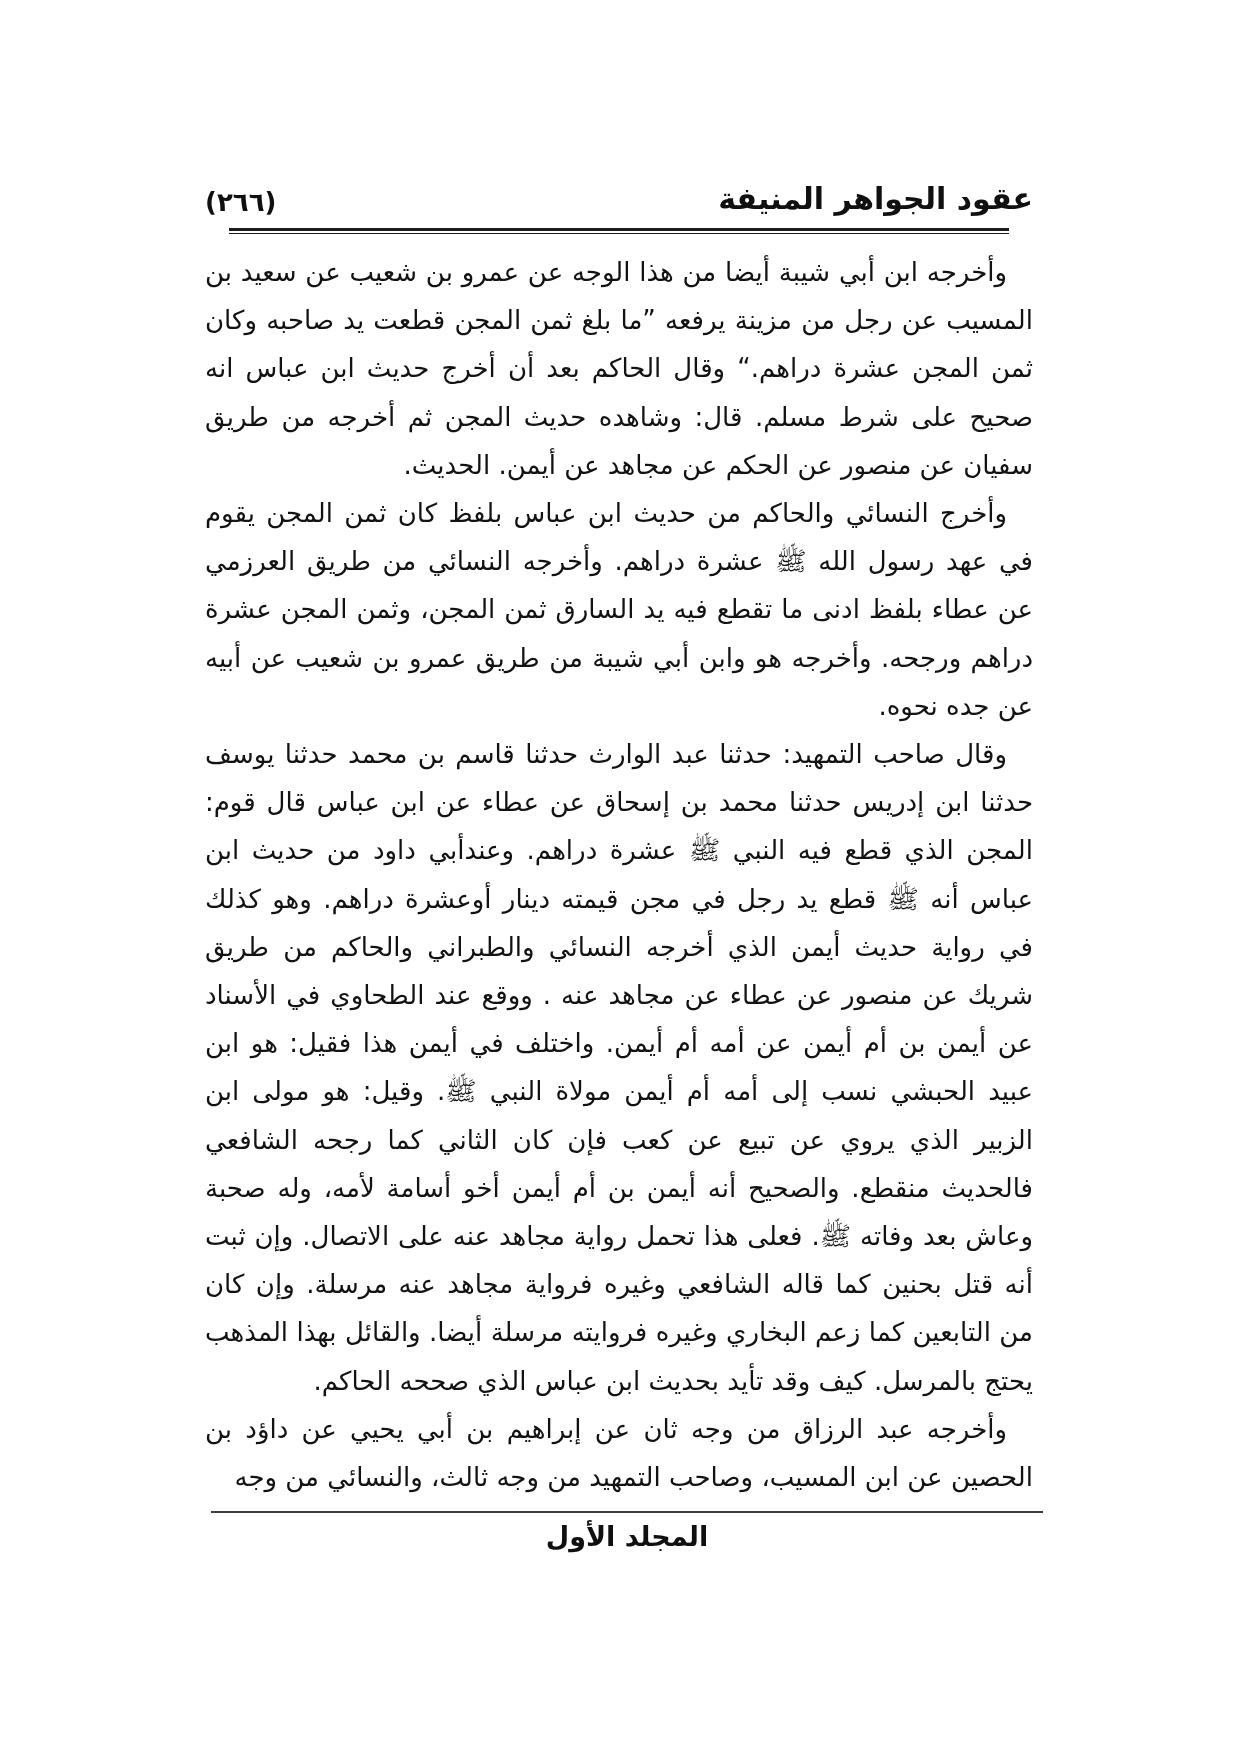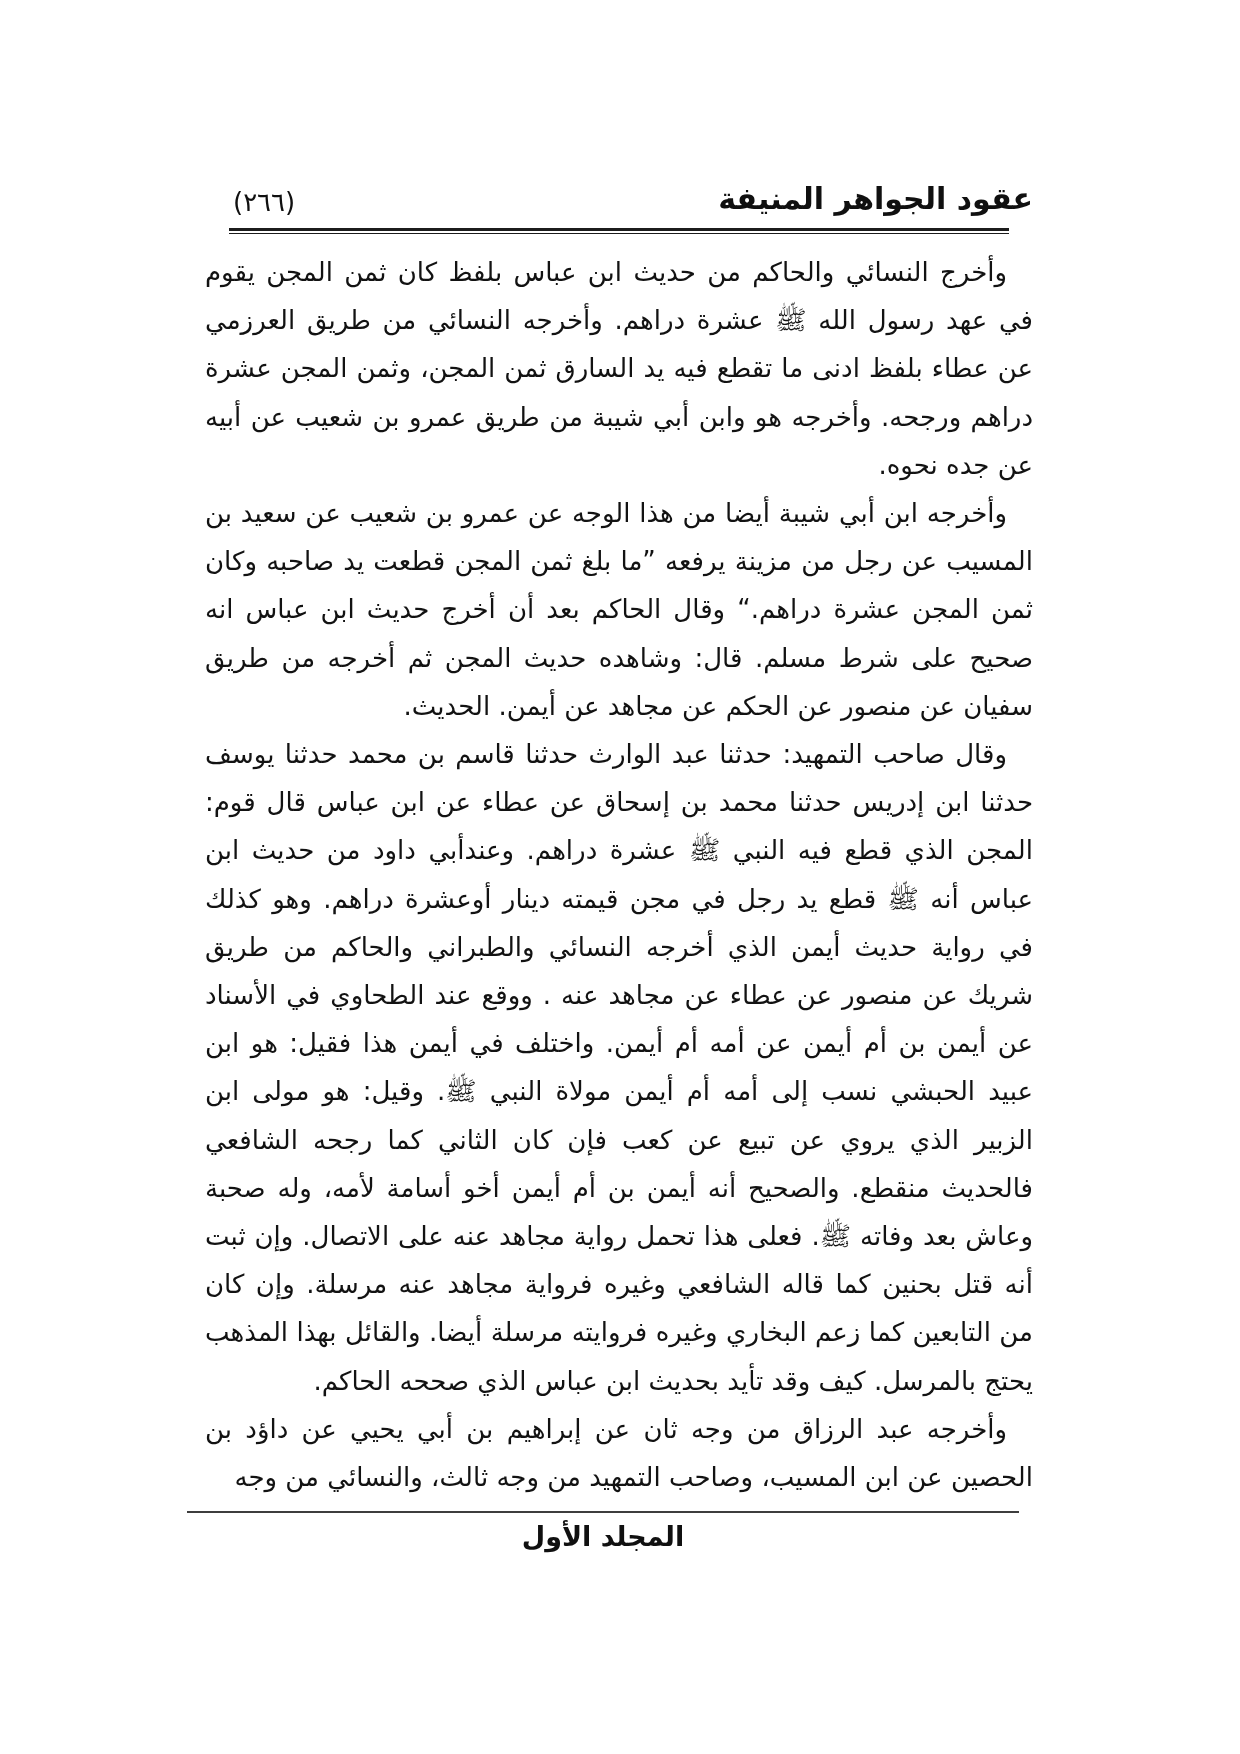--- a/index.html
+++ b/index.html
@@ -34,25 +34,24 @@
     height: 56px;
   }
   .book-title {
     font-weight: bold;
     font-size: 30px;
     line-height: 1.4;
     color: #101010;
     text-align: right;
   }
   .page-number {
-    font-weight: normal;
+    font-weight: bold;
     font-size: 26px;
     line-height: 1.4;
     color: #101010;
-    margin-left: 28px;
   }
   .double-rule {
     margin: 8px 24px 0 24px;
     height: 2px;
     border-top: 3px solid #1c1c1c;
     border-bottom: 1px solid #1c1c1c;
   }
   .body-text {
     margin-top: 14px;
     font-size: 26px;
@@ -66,21 +65,21 @@
   .body-text p {
     margin: 0;
     padding: 0;
   }
   .body-text p.indent {
     text-indent: 26px;
   }
   .footer {
     position: absolute;
     top: 1511px;
-    left: 187px;
+    left: 211px;
     width: 832px;
     direction: rtl;
   }
   .footer-rule {
     border-top: 2px solid #3d3d3d;
   }
   .volume-label {
     margin-top: 8px;
     text-align: center;
     font-weight: bold;
@@ -96,22 +95,22 @@
   <div class="content">
 
     <div class="header-row">
       <div class="book-title">عقود الجواهر المنيفة</div>
       <div class="page-number">(٢٦٦)</div>
     </div>
 
     <div class="double-rule"></div>
 
     <div class="body-text">
+      <p class="indent">وأخرجه ابن أبي شيبة أيضا من هذا الوجه عن عمرو بن شعيب عن سعيد بن المسيب عن رجل من مزينة يرفعه ”ما بلغ ثمن المجن قطعت يد صاحبه وكان ثمن المجن عشرة دراهم.“ وقال الحاكم بعد أن أخرج حديث ابن عباس انه صحيح على شرط مسلم. قال: وشاهده حديث المجن ثم أخرجه من طريق سفيان عن منصور عن الحكم عن مجاهد عن أيمن. الحديث.</p>
       <p class="indent">وأخرج النسائي والحاكم من حديث ابن عباس بلفظ كان ثمن المجن يقوم في عهد رسول الله ﷺ عشرة دراهم. وأخرجه النسائي من طريق العرزمي عن عطاء بلفظ ادنى ما تقطع فيه يد السارق ثمن المجن، وثمن المجن عشرة دراهم ورجحه. وأخرجه هو وابن أبي شيبة من طريق عمرو بن شعيب عن أبيه عن جده نحوه.</p>
-      <p class="indent">وأخرجه ابن أبي شيبة أيضا من هذا الوجه عن عمرو بن شعيب عن سعيد بن المسيب عن رجل من مزينة يرفعه ”ما بلغ ثمن المجن قطعت يد صاحبه وكان ثمن المجن عشرة دراهم.“ وقال الحاكم بعد أن أخرج حديث ابن عباس انه صحيح على شرط مسلم. قال: وشاهده حديث المجن ثم أخرجه من طريق سفيان عن منصور عن الحكم عن مجاهد عن أيمن. الحديث.</p>
       <p class="indent">وقال صاحب التمهيد: حدثنا عبد الوارث حدثنا قاسم بن محمد حدثنا يوسف حدثنا ابن إدريس حدثنا محمد بن إسحاق عن عطاء عن ابن عباس قال قوم: المجن الذي قطع فيه النبي ﷺ عشرة دراهم. وعندأبي داود من حديث ابن عباس أنه ﷺ قطع يد رجل في مجن قيمته دينار أوعشرة دراهم. وهو كذلك في رواية حديث أيمن الذي أخرجه النسائي والطبراني والحاكم من طريق شريك عن منصور عن عطاء عن مجاهد عنه . ووقع عند الطحاوي في الأسناد عن أيمن بن أم أيمن عن أمه أم أيمن. واختلف في أيمن هذا فقيل: هو ابن عبيد الحبشي نسب إلى أمه أم أيمن مولاة النبي ﷺ. وقيل: هو مولى ابن الزبير الذي يروي عن تبيع عن كعب فإن كان الثاني كما رجحه الشافعي فالحديث منقطع. والصحيح أنه أيمن بن أم أيمن أخو أسامة لأمه، وله صحبة وعاش بعد وفاته ﷺ. فعلى هذا تحمل رواية مجاهد عنه على الاتصال. وإن ثبت أنه قتل بحنين كما قاله الشافعي وغيره فرواية مجاهد عنه مرسلة. وإن كان من التابعين كما زعم البخاري وغيره فروايته مرسلة أيضا. والقائل بهذا المذهب يحتج بالمرسل. كيف وقد تأيد بحديث ابن عباس الذي صححه الحاكم.</p>
       <p class="indent">وأخرجه عبد الرزاق من وجه ثان عن إبراهيم بن أبي يحيي عن داؤد بن الحصين عن ابن المسيب، وصاحب التمهيد من وجه ثالث، والنسائي من وجه</p>
     </div>
 
   </div>
 
   <div class="footer">
     <div class="footer-rule"></div>
     <div class="volume-label">المجلد الأول</div>
   </div>

